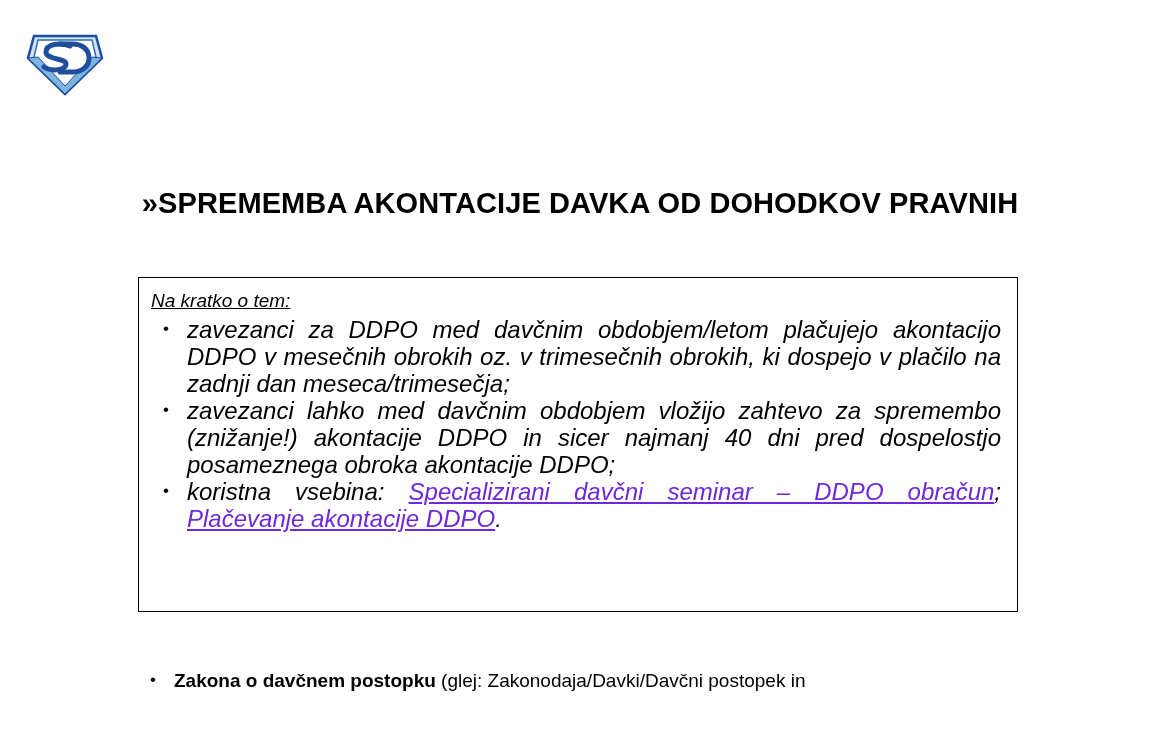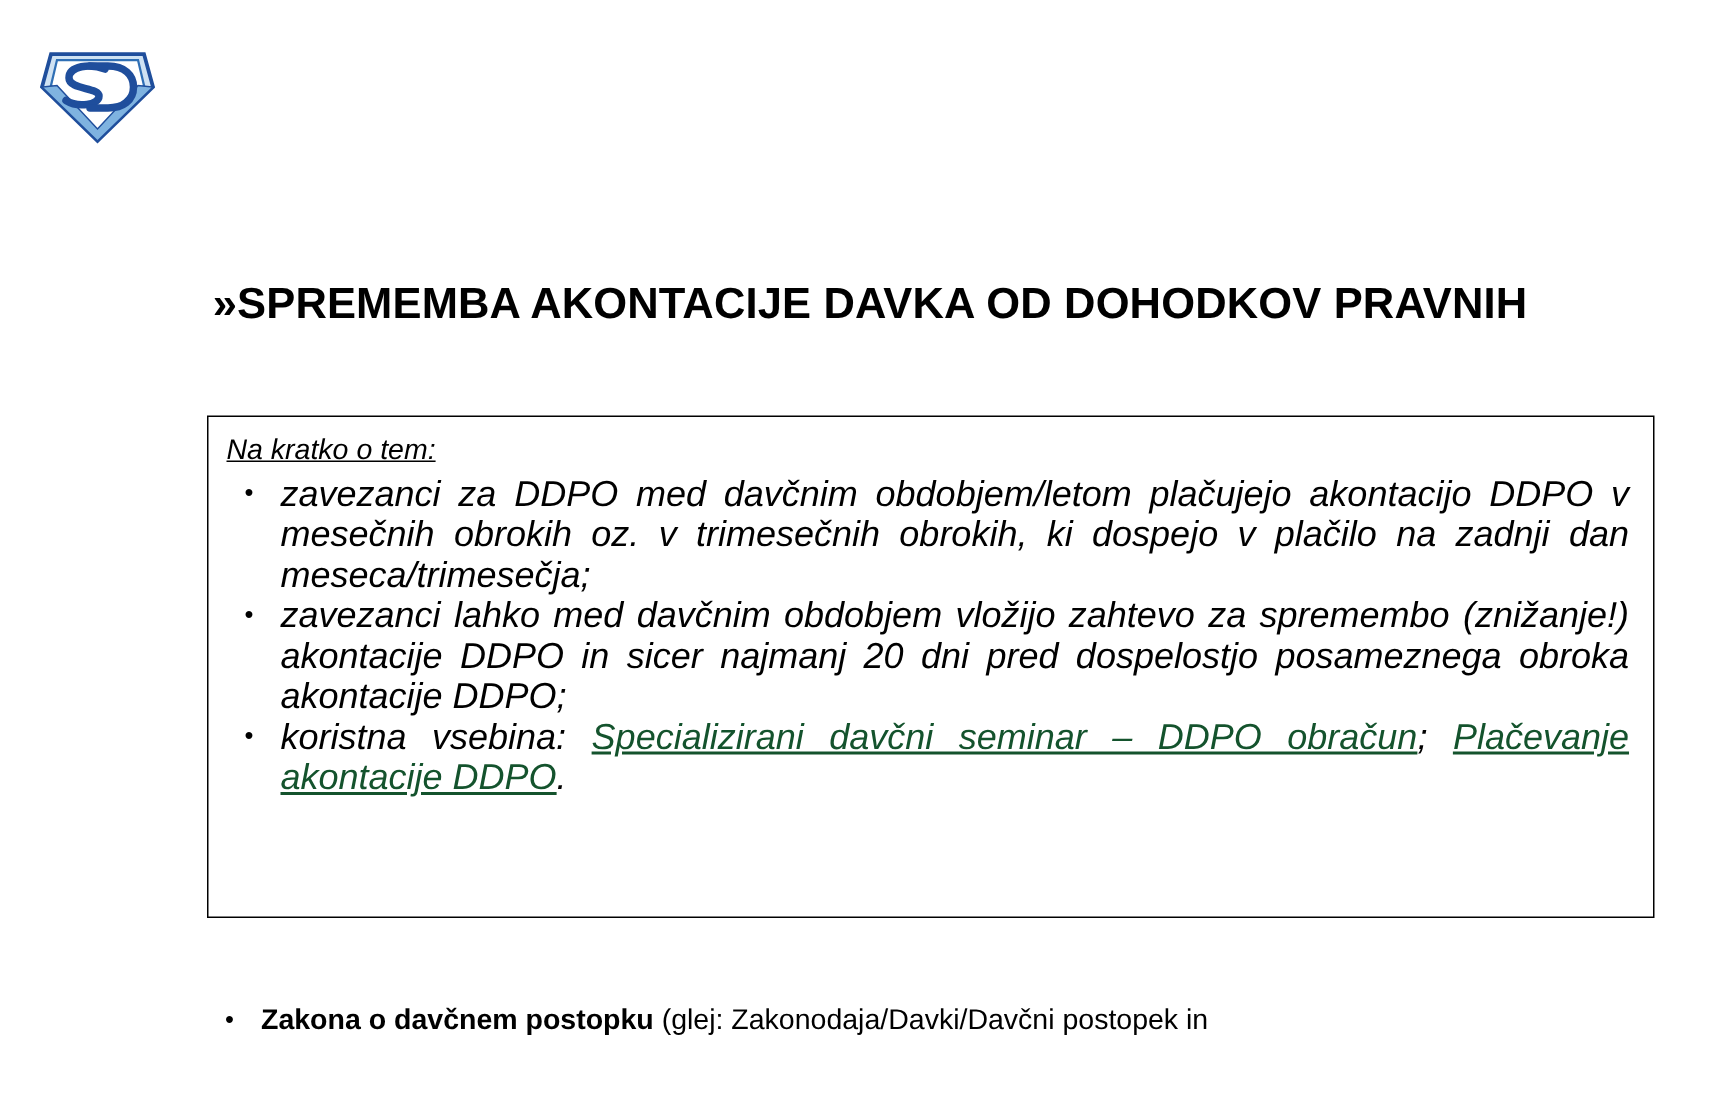--- a/index.html
+++ b/index.html
@@ -37,21 +37,21 @@
     line-height: 33px;
     letter-spacing: 0.1px;
     margin-top: 24px;
   }
 
   
   .frame-box {
     position: absolute;
     left: 138px;
     top: 277px;
-    width: 965px;
+    width: 880px;
     height: 335px;
     border: 1.5px solid #000000;
     box-sizing: border-box;
     padding: 10px 16px 6px 12px;
   }
   .box-heading {
     font-style: italic;
     font-size: 19px;
     text-decoration: underline;
     line-height: 26px;
@@ -76,21 +76,21 @@
     position: absolute;
     left: 12px;
     top: -1px;
     font-size: 17px;
     font-style: normal;
   }
   li.spaced {
     margin-top: 27px;
   }
   .lnk {
-    color: #14532d;
+    color: #6d28d9;
     font-style: italic;
   }
 
   
   .tail {
     position: absolute;
     left: 138px;
     top: 663px;
     width: 884px;
   }
@@ -145,21 +145,21 @@
   <div>»SPREMEMBA AKONTACIJE DAVKA OD DOHODKOV PRAVNIH</div>
 </div>
 
 <div class="frame-box">
   <div class="box-heading">Na kratko o tem:</div>
   <ul class="bullets">
     <li>
       <span>zavezanci za DDPO med davčnim obdobjem/letom plačujejo akontacijo DDPO v mesečnih obrokih oz. v trimesečnih obrokih, ki dospejo v plačilo na zadnji dan meseca/trimesečja;</span>
     </li>
     <li>
-      <span>zavezanci lahko med davčnim obdobjem vložijo zahtevo za spremembo (znižanje!) akontacije DDPO in sicer najmanj 20 dni pred dospelostjo posameznega obroka akontacije DDPO;</span>
+      <span>zavezanci lahko med davčnim obdobjem vložijo zahtevo za spremembo (znižanje!) akontacije DDPO in sicer najmanj 40 dni pred dospelostjo posameznega obroka akontacije DDPO;</span>
     </li>
     <li>
       <span>koristna vsebina: </span><a class="lnk" href="#">Specializirani davčni seminar – DDPO obračun</a><span>; </span><a class="lnk" href="#">Plačevanje akontacije DDPO</a><span>.</span>
     </li>
   </ul>
 </div>
 
 <div class="tail">
   <ul class="tail-bullets">
     <li>

